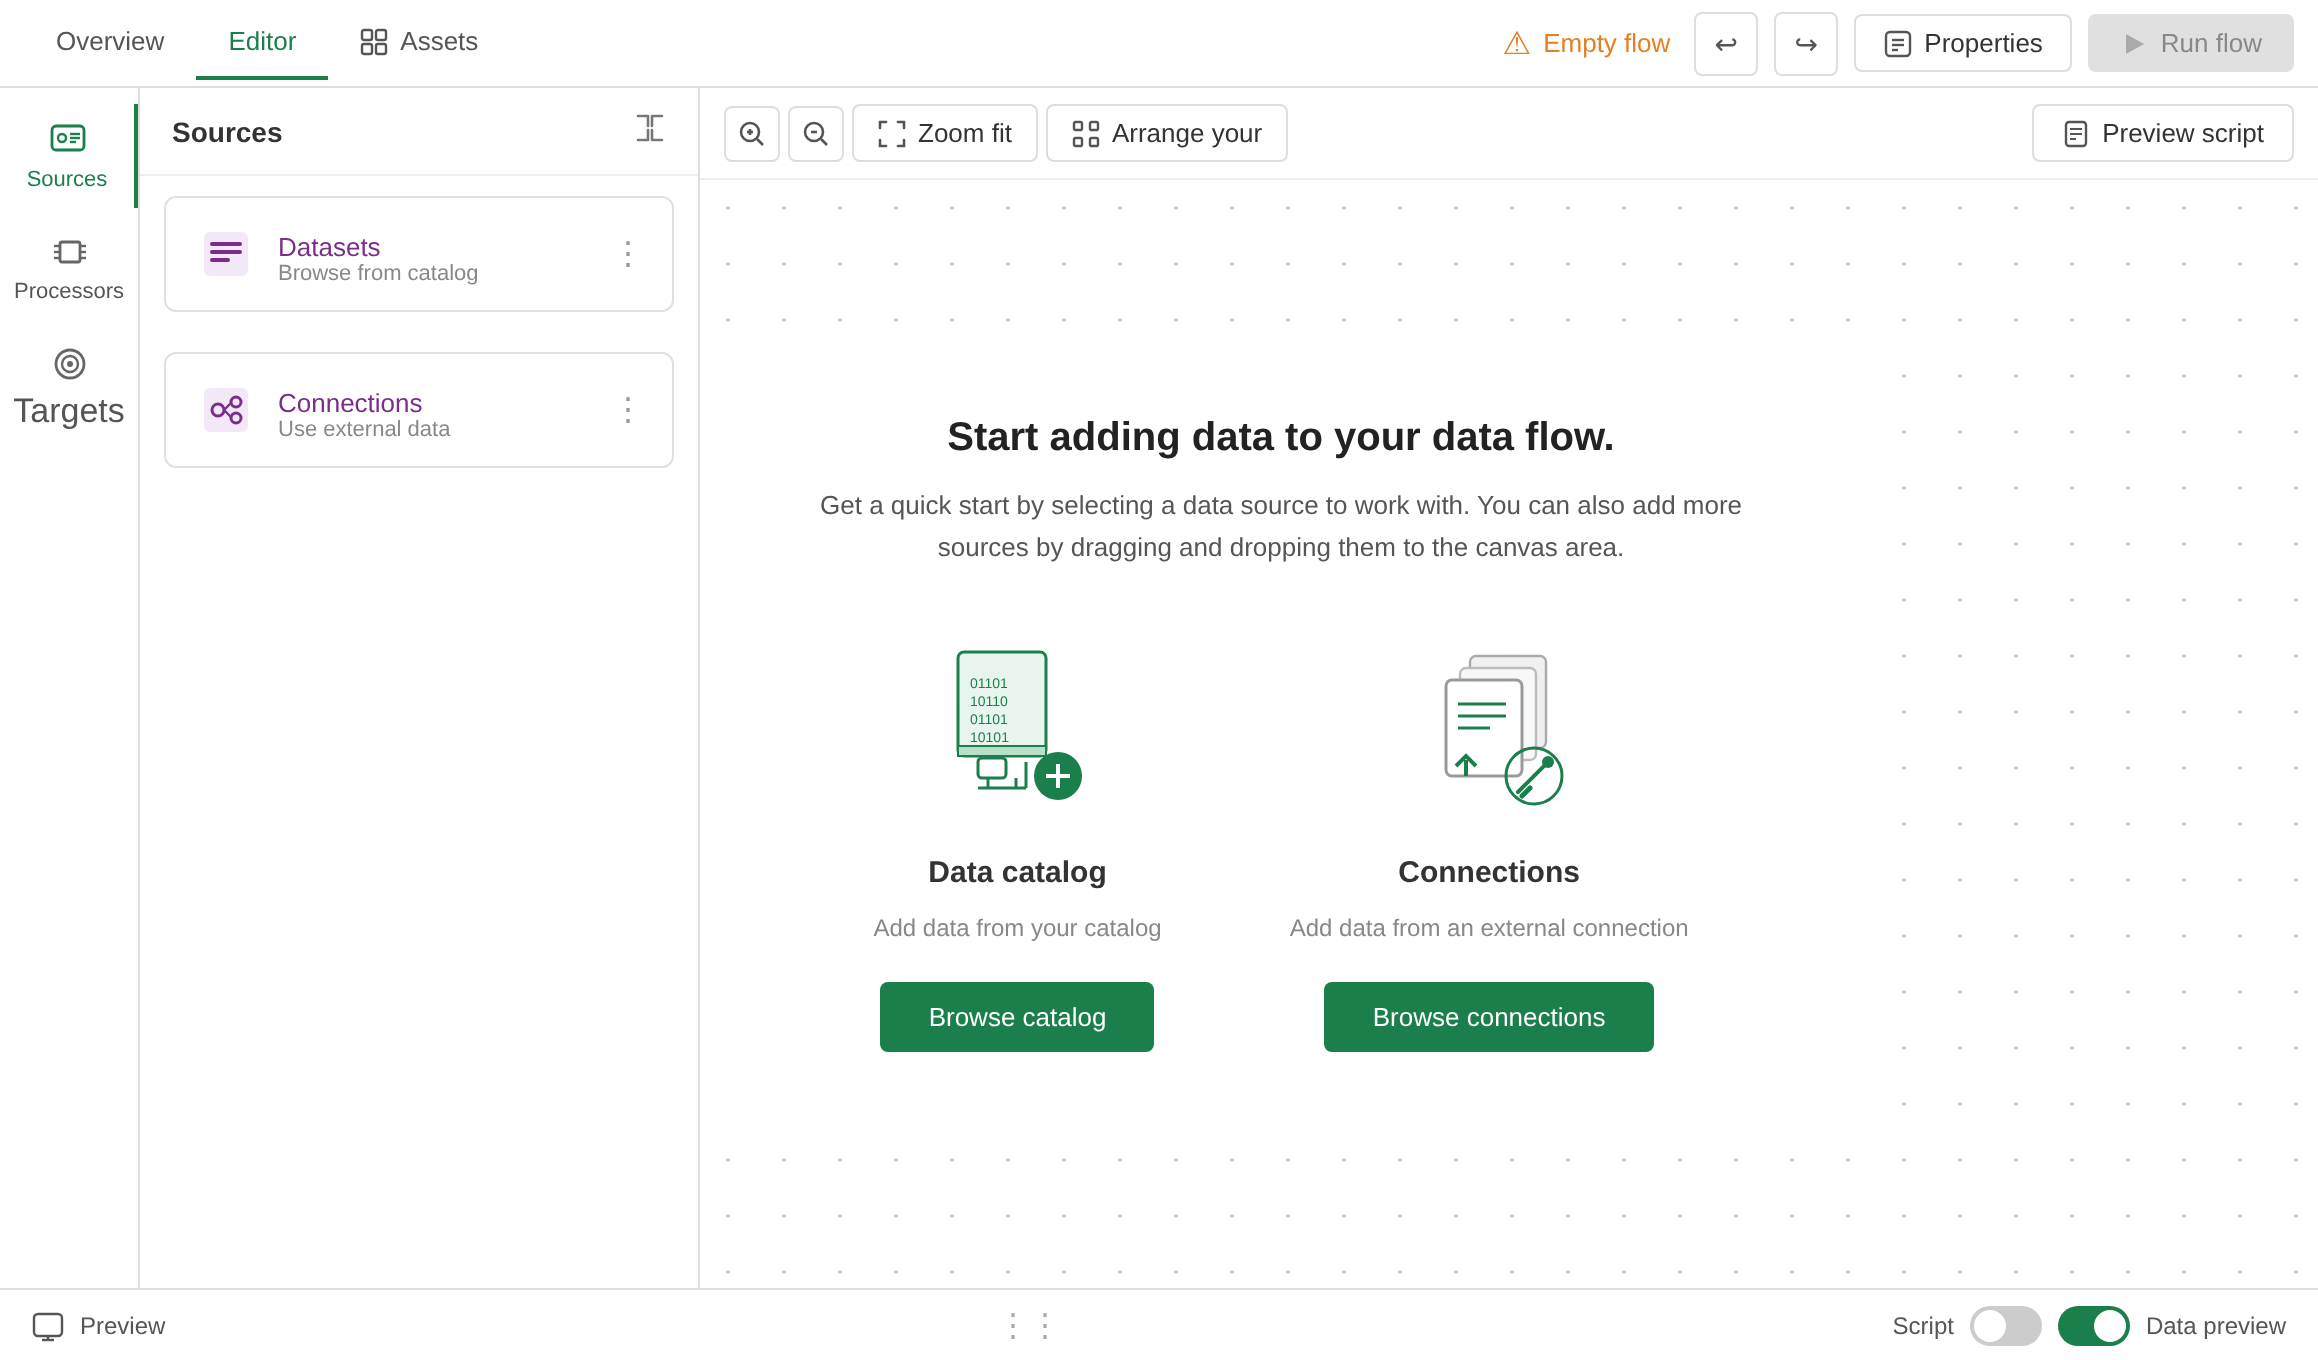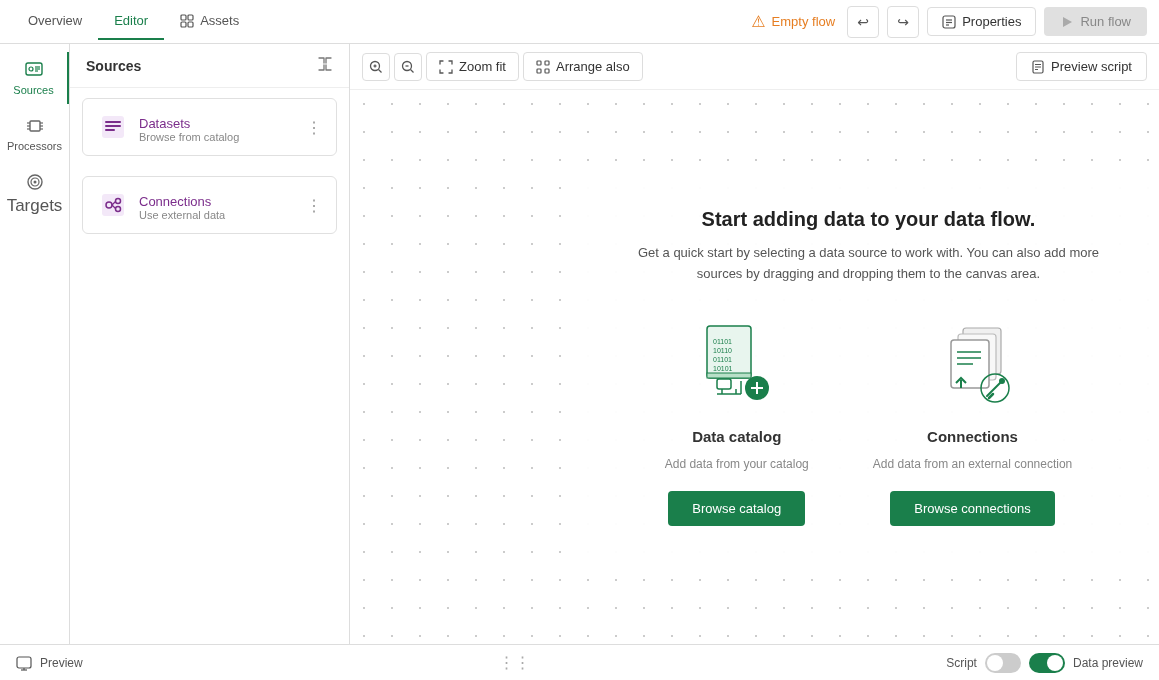--- a/index.html
+++ b/index.html
@@ -97,21 +97,21 @@
       display: flex; align-items: center; gap: 6px; padding: 6px 14px;
       border: 1px solid #ddd; border-radius: 4px; background: #fff; font-size: 13px;
       color: #333; cursor: pointer;
     }
 
     
     .canvas-content {
       flex: 1; position: relative; overflow: hidden;
       background-image: radial-gradient(circle, #ccc 1px, transparent 1px);
       background-size: 28px 28px;
-      display: flex; align-items: center; justify-content: flex-end;
+      display: flex; align-items: center; justify-content: flex-start;
     }
 
     
     .center-card {
       background: rgba(255,255,255,0.95); border-radius: 8px;
       padding: 40px 60px; text-align: center; max-width: 600px;
       position: relative; z-index: 2;
     }
     .center-card-title {
       font-size: 20px; font-weight: 700; color: #222; margin-bottom: 12px;
@@ -309,21 +309,21 @@
         </svg>
         <span>Zoom fit</span>
       </button>
       <button class="canvas-tool-btn">
         <svg width="14" height="14" viewBox="0 0 14 14" fill="none">
           <rect x="1" y="1" width="4" height="4" rx="0.8" stroke="#555" stroke-width="1.2"></rect>
           <rect x="9" y="1" width="4" height="4" rx="0.8" stroke="#555" stroke-width="1.2"></rect>
           <rect x="1" y="9" width="4" height="4" rx="0.8" stroke="#555" stroke-width="1.2"></rect>
           <rect x="9" y="9" width="4" height="4" rx="0.8" stroke="#555" stroke-width="1.2"></rect>
         </svg>
-        <span>Arrange also</span>
+        <span>Arrange your</span>
       </button>
       <div class="canvas-spacer"></div>
       <button class="preview-script-btn">
         <svg width="14" height="14" viewBox="0 0 14 14" fill="none">
           <rect x="2" y="1" width="10" height="12" rx="1.5" stroke="#555" stroke-width="1.2"></rect>
           <line x1="4" y1="4.5" x2="10" y2="4.5" stroke="#555" stroke-width="1"></line>
           <line x1="4" y1="7" x2="10" y2="7" stroke="#555" stroke-width="1"></line>
           <line x1="4" y1="9.5" x2="7" y2="9.5" stroke="#555" stroke-width="1"></line>
         </svg>
         <span>Preview script</span>

